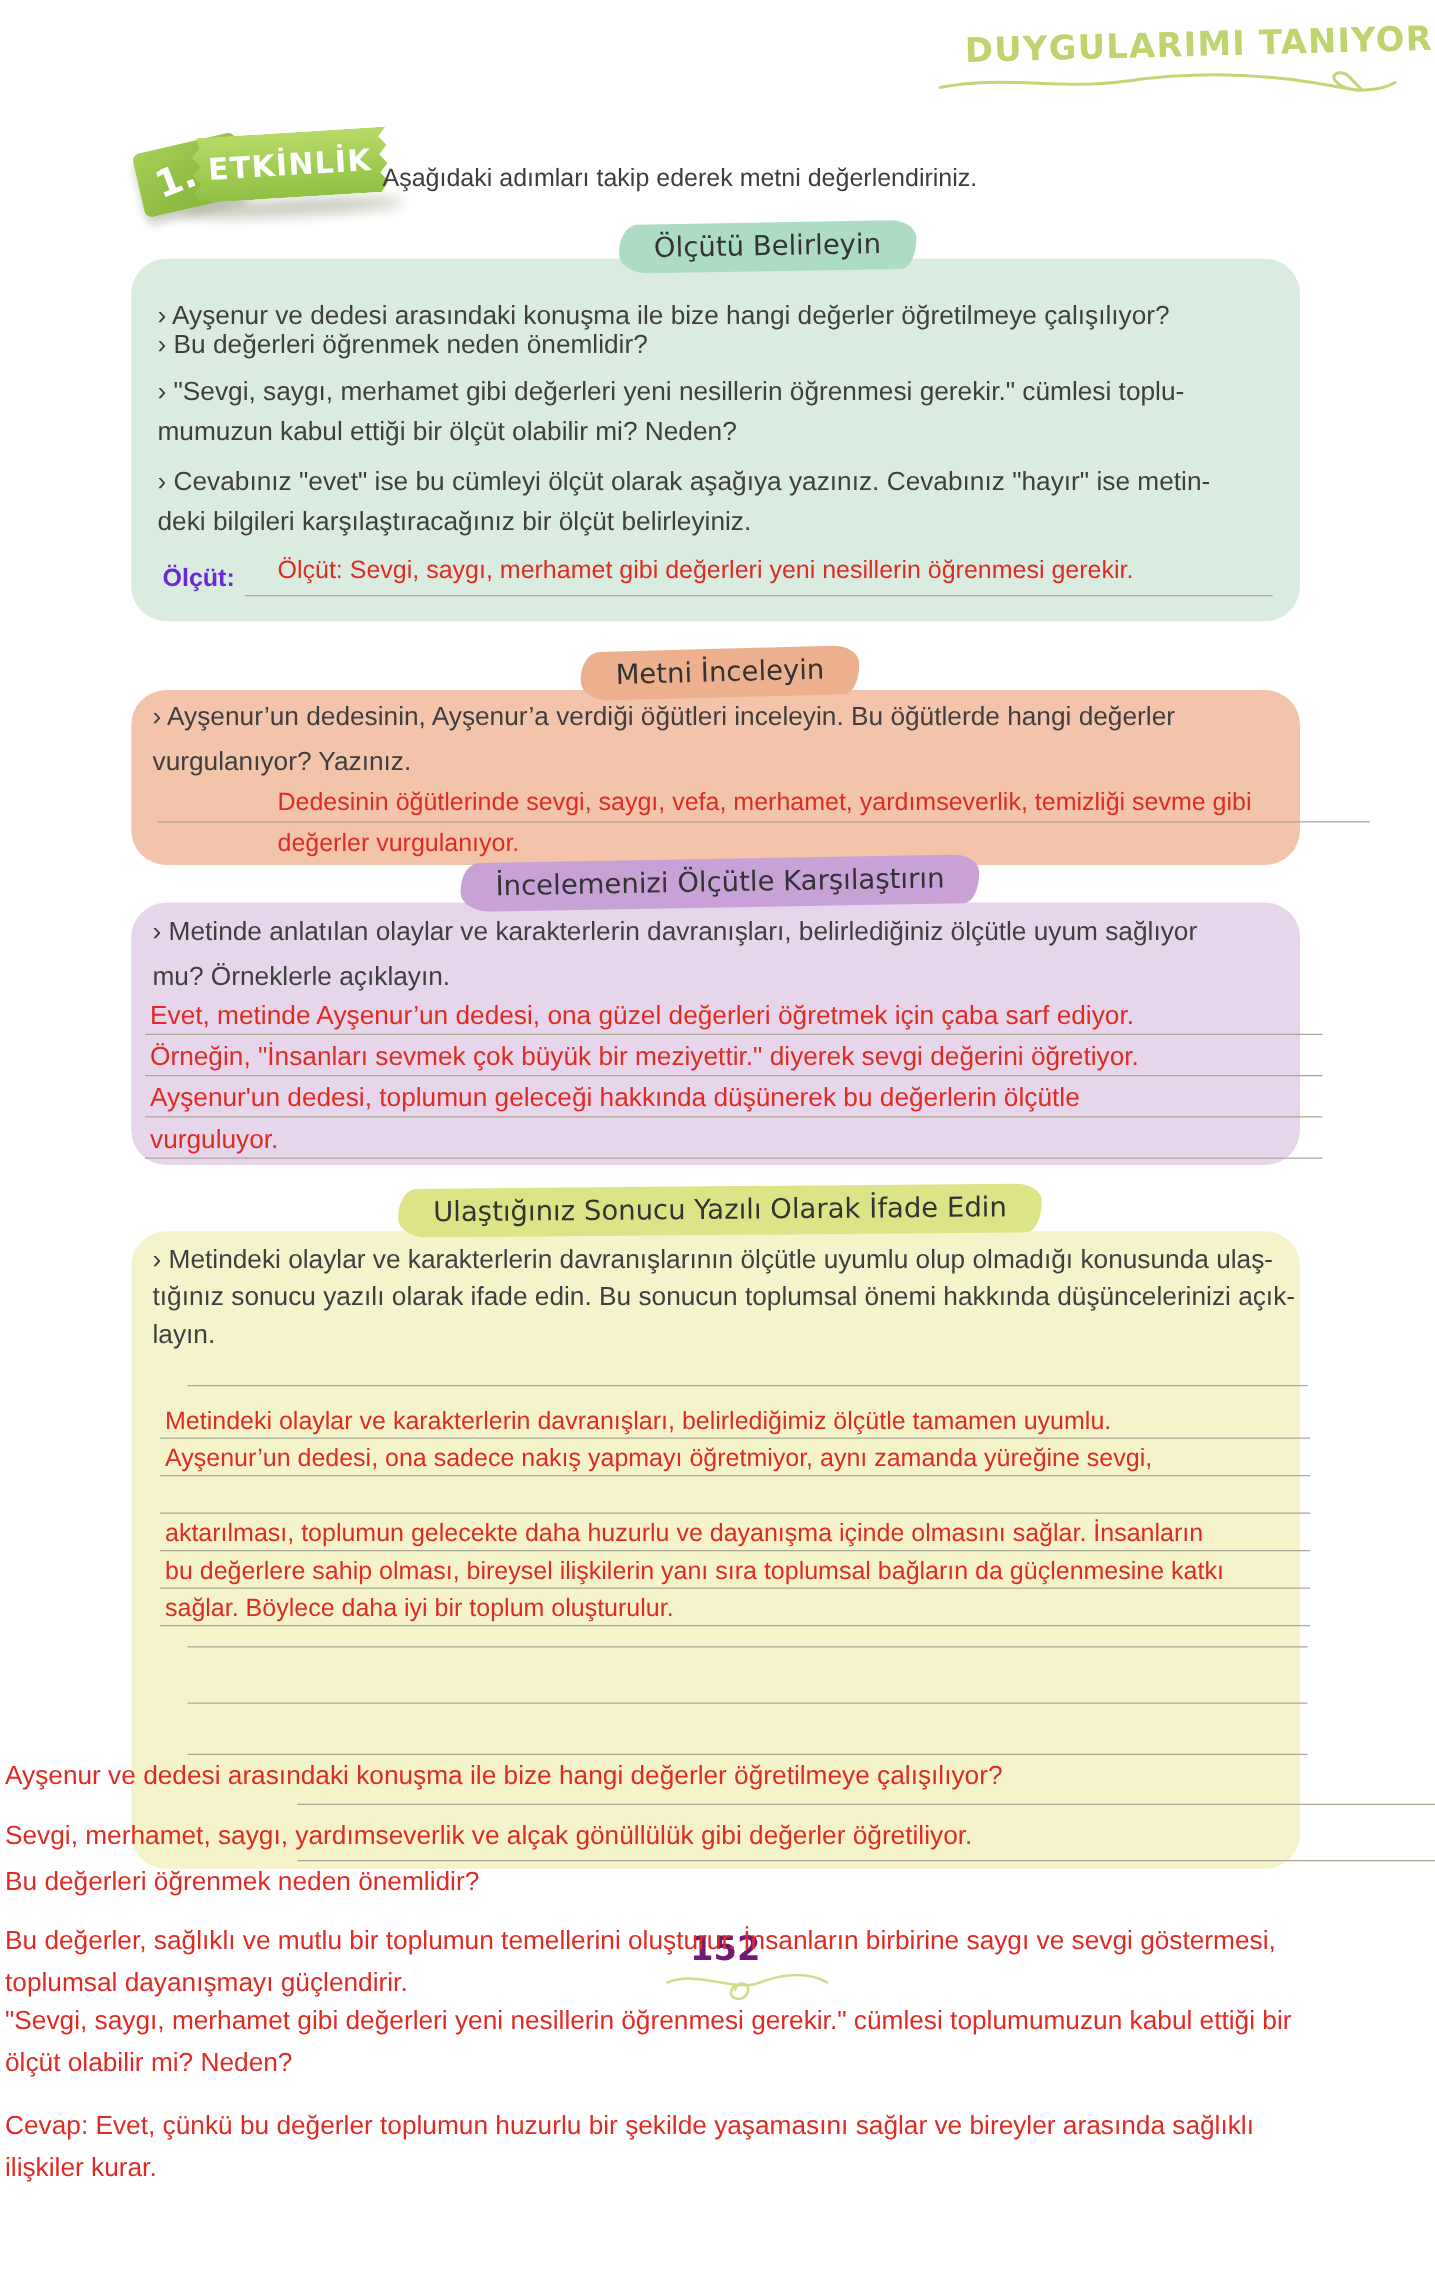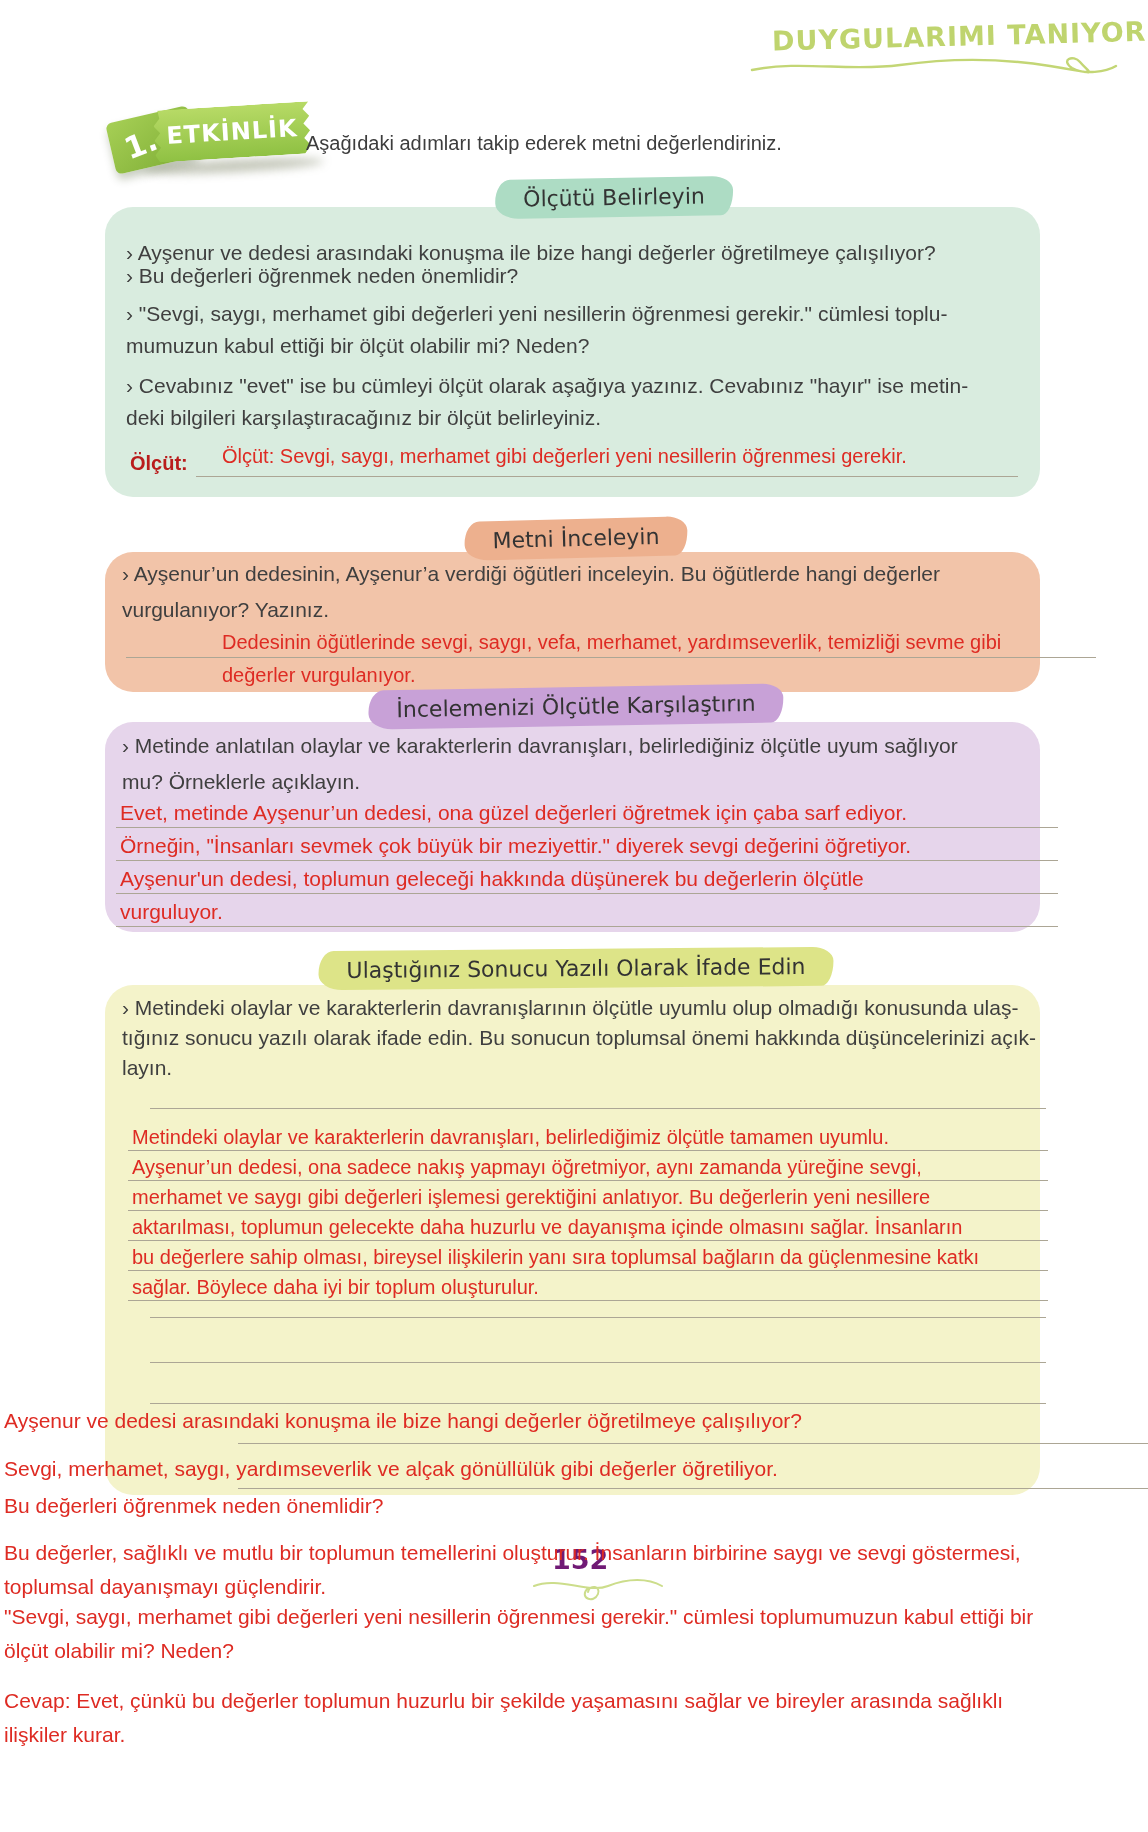--- a/index.html
+++ b/index.html
@@ -41,21 +41,21 @@
   .label-salmon{left:576px;top:519px;background:#edb08e;transform:translateX(-50%) rotate(-1.5deg);}
   .label-purple{left:576px;top:687px;background:#c8a1d7;}
   .label-yellow{left:576px;top:949px;background:#dde488;transform:translateX(-50%) rotate(-0.5deg);}
 
   
   .tline{position:absolute;font-size:21px;color:#3f3f3f;white-space:nowrap;z-index:4;}
   .red{position:absolute;color:#de2b23;white-space:nowrap;z-index:4;font-size:20px;}
   .red-big{font-size:21px;}
   .rule{position:absolute;height:0;border-top:1.6px solid #aca695;z-index:2;}
 
-  .olcut-label{font-weight:bold;color:#b91c1c;font-size:20px;}
+  .olcut-label{font-weight:bold;color:#6d28d9;font-size:20px;}
 
   
   .pagenum{left:552px;top:1544px;font-family:"DejaVu Sans",sans-serif;font-weight:bold;
     font-size:27px;color:#701a75;z-index:0;}
   .flourish{left:528px;top:1572px;z-index:0;}
 </style>
 </head>
 <body>
 
 <div class="page">
@@ -116,21 +116,20 @@
   <div class="tline" style="left:122px;top:1056px;">layın.</div>
   <div class="rule" style="left:150px;top:1108px;width:896px;"></div>
   <div class="rule" style="left:128px;top:1150px;width:920px;"></div>
   <div class="rule" style="left:128px;top:1180px;width:920px;"></div>
   <div class="rule" style="left:128px;top:1210px;width:920px;"></div>
   <div class="rule" style="left:128px;top:1240px;width:920px;"></div>
   <div class="rule" style="left:128px;top:1270px;width:920px;"></div>
   <div class="rule" style="left:128px;top:1300px;width:920px;"></div>
   <div class="red" style="left:132px;top:1126px;">Metindeki olaylar ve karakterlerin davranışları, belirlediğimiz ölçütle tamamen uyumlu.</div>
   <div class="red" style="left:132px;top:1156px;">Ayşenur’un dedesi, ona sadece nakış yapmayı öğretmiyor, aynı zamanda yüreğine sevgi,</div>
-  <div class="red" style="left:132px;top:1186px;">merhamet ve saygı gibi değerleri işlemesi gerektiğini anlatıyor. Bu değerlerin yeni nesillere</div>
   <div class="red" style="left:132px;top:1216px;">aktarılması, toplumun gelecekte daha huzurlu ve dayanışma içinde olmasını sağlar. İnsanların</div>
   <div class="red" style="left:132px;top:1246px;">bu değerlere sahip olması, bireysel ilişkilerin yanı sıra toplumsal bağların da güçlenmesine katkı</div>
   <div class="red" style="left:132px;top:1276px;">sağlar. Böylece daha iyi bir toplum oluşturulur.</div>
   <div class="rule" style="left:150px;top:1317px;width:896px;"></div>
   <div class="rule" style="left:150px;top:1362px;width:896px;"></div>
   <div class="rule" style="left:150px;top:1403px;width:896px;"></div>
 
   <div class="abs pagenum">152</div>
   <svg class="abs flourish" width="140" height="36" viewBox="0 0 140 36">
     <path d="M6,14 C30,4 60,22 80,14 S120,6 134,14 M60,16 c-10,10 6,16 10,6 c3,-8 -8,-10 -10,-2" fill="none" stroke="#ccdd8b" stroke-width="2" stroke-linecap="round"></path>

